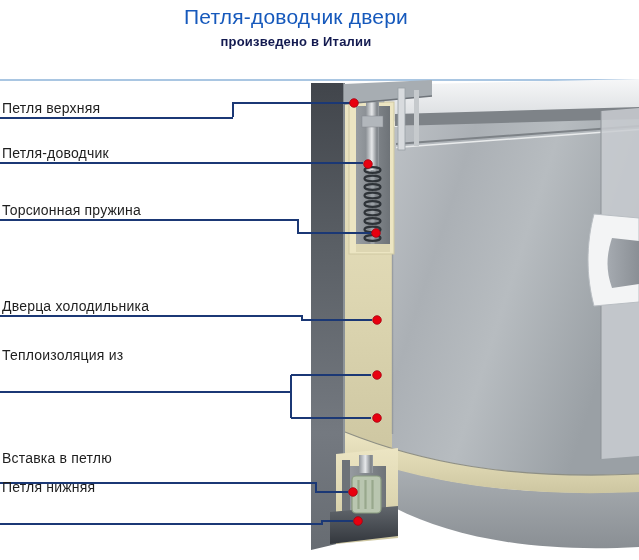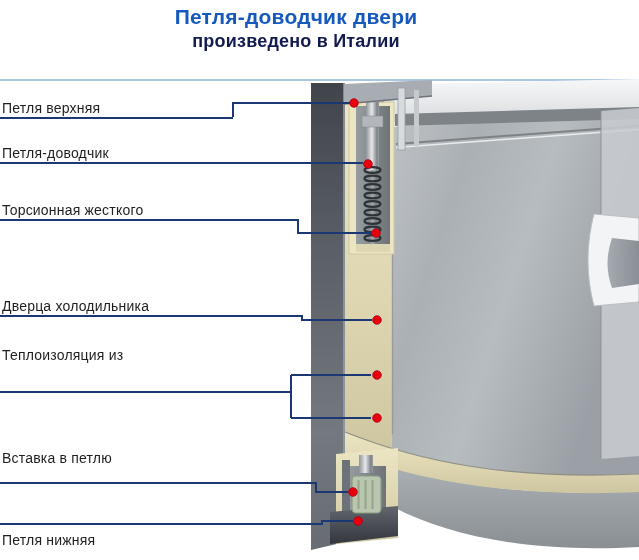--- a/index.html
+++ b/index.html
@@ -1,22 +1,22 @@
 <!DOCTYPE html>
 <html><head>
 <meta charset="utf-8">
 <style>
   html,body { margin:0; padding:0; background:#fff; }
   .canvas {
     position:relative; width:639px; height:560px; background:#ffffff;
     overflow:hidden; font-family:"Liberation Sans", sans-serif;
   }
   .header { position:absolute; top:0; left:0; width:592px; text-align:center; }
-  .title    { margin-top:3px; font-weight:bold; font-size:21px; line-height:27px; color:#1659bc; letter-spacing:.2px; }
-  .subtitle { margin-top:2px; font-weight:bold; font-size:18px; line-height:19px; color:#131a50; letter-spacing:.2px; }
+  .title    { margin-top:3px; font-weight:normal; font-size:21px; line-height:27px; color:#1659bc; letter-spacing:.2px; }
+  .subtitle { margin-top:2px; font-weight:bold; font-size:13px; line-height:19px; color:#131a50; letter-spacing:.2px; }
   .divider  { position:absolute; top:79px; left:0; width:639px; height:2px; background:#a9c6e2; }
   .art { position:absolute; top:0; left:0; }
   .label {
     position:absolute; left:2px; font-size:14px; line-height:17px;
     color:#1e1e1e; letter-spacing:.2px; white-space:nowrap; z-index:2;
   }
 </style>
 </head>
 <body>
 
@@ -182,19 +182,19 @@
       <circle cx="377" cy="320" r="4.3"></circle>
       <circle cx="377" cy="375" r="4.3"></circle>
       <circle cx="377" cy="418" r="4.3"></circle>
       <circle cx="353" cy="492" r="4.3"></circle>
       <circle cx="358" cy="521" r="4.3"></circle>
     </g>
   </svg>
 
   <div class="label" style="top:145px">Петля-доводчик</div>
   <div class="label" style="top:100px">Петля верхняя</div>
-  <div class="label" style="top:202px">Торсионная жесткого</div>
+  <div class="label" style="top:202px">Торсионная пружина</div>
   <div class="label" style="top:347px">Теплоизоляция из</div>
   <div class="label" style="top:298px">Дверца холодильника</div>
   <div class="label" style="top:450px">Вставка в петлю</div>
-  <div class="label" style="top:532px">Петля нижняя</div>
+  <div class="label" style="top:479px">Петля нижняя</div>
 
 </div>
 
 </body></html>

